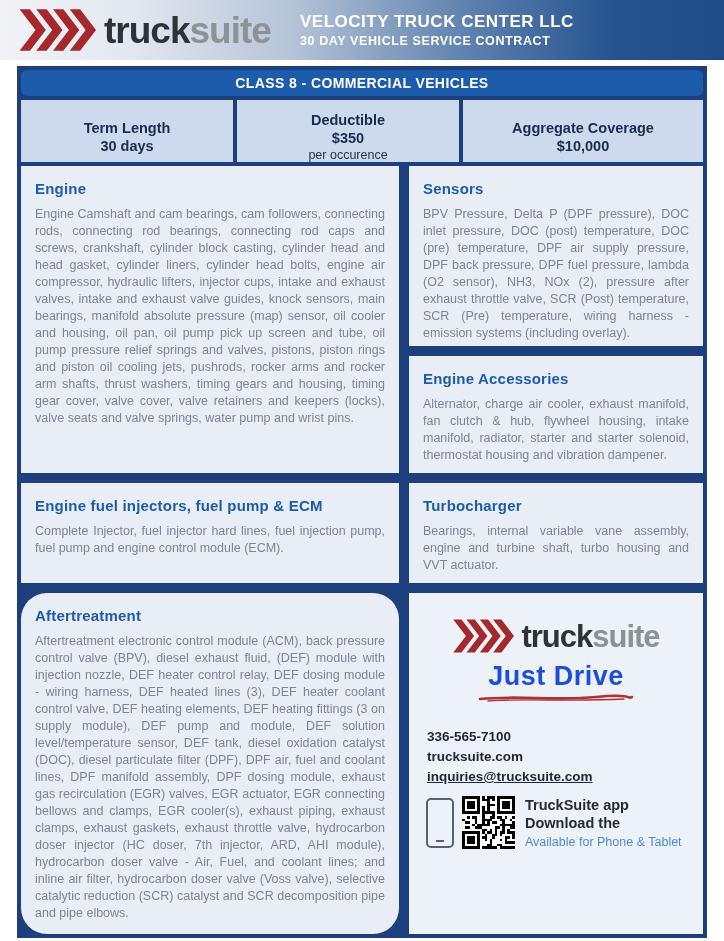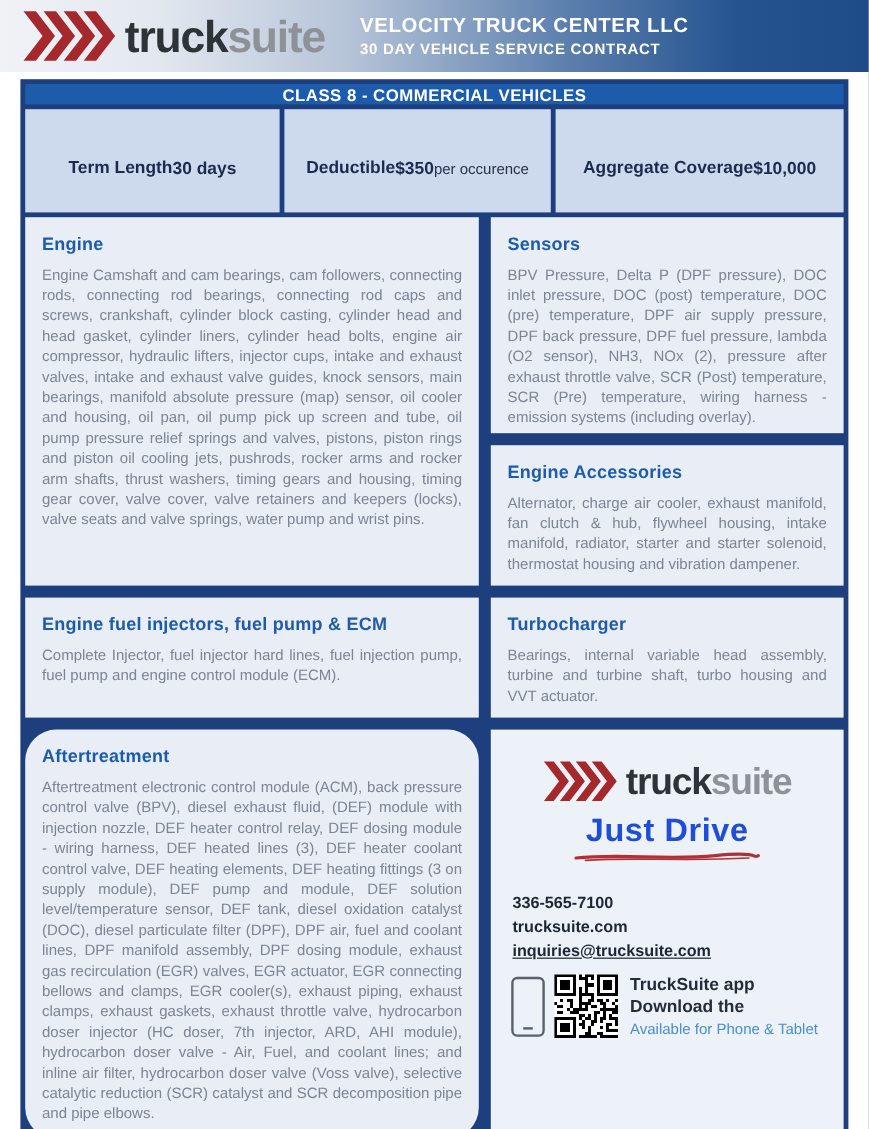--- a/index.html
+++ b/index.html
@@ -28,26 +28,26 @@
   }
   .header-company { font-size:17px; font-weight:bold; letter-spacing:.5px; }
   .header-subtitle { font-size:12.5px; font-weight:bold; letter-spacing:.6px; margin-top:2px; }
 
   
   .frame {
     position:absolute; left:17px; top:66px; width:690px;
     background:#1d3f7e; padding:4px; display:flex; flex-direction:column; gap:4px;
   }
   .class-banner {
-    height:17px; background:#1d5cab; color:#ffffff; font-weight:bold; font-size:14px;
-    display:flex; align-items:center; justify-content:center; letter-spacing:.4px;
+    height:26px; background:#1d5cab; color:#ffffff; font-weight:bold; font-size:14px;
+    display:flex; align-items:center; justify-content:center; letter-spacing:.4px;border-radius:6px;
   }
   .summary-row { display:grid; grid-template-columns:212px 222px 1fr; gap:4px; }
   .summary-cell {
-    background:#cdd9ec; height:86px; display:flex; flex-direction:row;
+    background:#cdd9ec; height:62px; display:flex; flex-direction:column;
     align-items:center; justify-content:center; color:#1b2b4d; padding-top:12px;
   }
   .summary-label { font-size:14.5px; font-weight:bold; }
   .summary-value { font-size:14.5px; font-weight:bold; margin-top:2px; }
   .summary-note  { font-size:12.5px; font-weight:normal; margin-top:2px; color:#27324a; }
 
   .content-grid {
     display:grid; grid-template-columns:378px 1fr;
     grid-template-rows:180px 117px 100px 341px; gap:10px;
   }
@@ -135,21 +135,21 @@
       <div class="section-body">Alternator, charge air cooler, exhaust manifold, fan clutch &amp; hub, flywheel housing, intake manifold, radiator, starter and starter solenoid, thermostat housing and vibration dampener.</div>
     </div>
 
     <div class="cell cell-fuel">
       <div class="section-title">Engine fuel injectors, fuel pump &amp; ECM</div>
       <div class="section-body">Complete Injector, fuel injector hard lines, fuel injection pump, fuel pump and engine control module (ECM).</div>
     </div>
 
     <div class="cell cell-turbo">
       <div class="section-title">Turbocharger</div>
-      <div class="section-body">Bearings, internal variable head assembly, turbine and turbine shaft, turbo housing and VVT actuator.</div>
+      <div class="section-body">Bearings, internal variable vane assembly, engine and turbine shaft, turbo housing and VVT actuator.</div>
     </div>
 
     <div class="cell cell-after">
       <div class="section-title">Aftertreatment</div>
       <div class="section-body">Aftertreatment electronic control module (ACM), back pressure control valve (BPV), diesel exhaust fluid, (DEF) module with injection nozzle, DEF heater control relay, DEF dosing module - wiring harness, DEF heated lines (3), DEF heater coolant control valve, DEF heating elements, DEF heating fittings (3 on supply module), DEF pump and module, DEF solution level/temperature sensor, DEF tank, diesel oxidation catalyst (DOC), diesel particulate filter (DPF), DPF air, fuel and coolant lines, DPF manifold assembly, DPF dosing module, exhaust gas recirculation (EGR) valves, EGR actuator, EGR connecting bellows and clamps, EGR cooler(s), exhaust piping, exhaust clamps, exhaust gaskets, exhaust throttle valve, hydrocarbon doser injector (HC doser, 7th injector, ARD, AHI module), hydrocarbon doser valve - Air, Fuel, and coolant lines; and inline air filter, hydrocarbon doser valve (Voss valve), selective catalytic reduction (SCR) catalyst and SCR decomposition pipe and pipe elbows.</div>
     </div>
 
     <div class="cell cell-promo">
       <div class="promo-inner">
         <div class="promo-logo">

